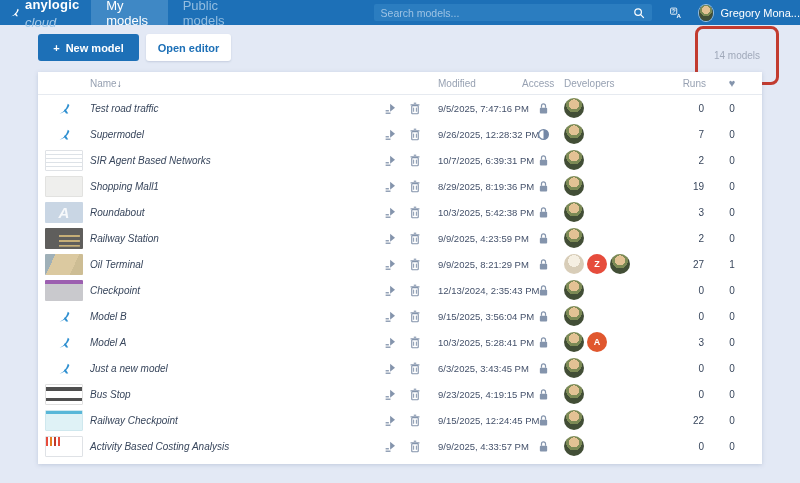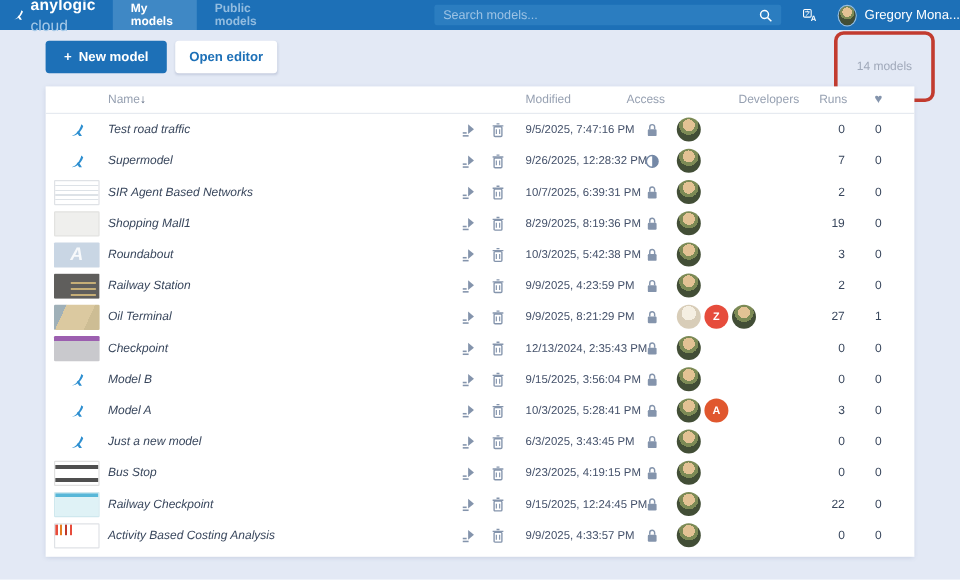--- a/index.html
+++ b/index.html
@@ -12,24 +12,24 @@
   }
 
   
   .navbar {
     height:25px; background:#1d70b7;
     display:flex; align-items:center;
   }
   .logo-wrap { display:flex; align-items:center; gap:5px; padding-left:10px; width:102px; }
   .logo-glyph { width:15px; height:15px; display:block; }
   .logo-text { color:#fff; font-size:13px; font-weight:bold; letter-spacing:.2px; }
-  .logo-suffix { color:#a5c9e8; font-size:13px; }
+  .logo-suffix { color:#a5c9e8; font-size:13px;font-style:italic; }
   .nav-tabs { display:flex; height:25px; margin-left:6px; }
   .tab { height:25px; display:flex; align-items:center; padding:0 15px;
-         font-size:10px; font-weight:bold; color:#93bde0; cursor:pointer; }
+         font-size:13px; font-weight:normal; color:#93bde0; cursor:pointer; }
   .tab.active { background:#3f88c5; color:#fff; }
   .searchbox {
     margin-left:116px; width:338px; height:17px; background:#2b7dc0;
     border-radius:2px; display:flex; align-items:center; padding:0 7px;
   }
   .searchbox input {
     flex:1; background:transparent; border:none; outline:none;
     color:#dce9f5; font-size:10.5px; font-family:"Liberation Sans",sans-serif;
   }
   .searchbox input::placeholder { color:#9dc3e4; }
@@ -65,21 +65,21 @@
   .grid-cols {
     display:grid;
     grid-template-columns:44px 292px 24px 26px 94px 42px 102px 44px 1fr;
     align-items:center; padding:0 8px 0 4px;
   }
   .thead { height:23px; border-bottom:1px solid #e6eaf0; color:#97a1b2; font-size:10px; }
   .th-name { grid-column:2; display:flex; align-items:center; gap:0; padding-left:4px; }
   .sort-arrow { color:#5a6880; font-size:10px; }
   .th-mod { grid-column:5; padding-left:10px; }
   .th-access { grid-column:6; }
-  .th-dev { grid-column:7;text-align:right; }
+  .th-dev { grid-column:7; }
   .th-runs { grid-column:8; text-align:right; padding-right:4px; }
   .th-fav { grid-column:9; text-align:center; color:#8494ac; font-size:11px; }
 
   .rows { position:absolute; top:23px; bottom:5px; left:0; right:0;
           display:flex; flex-direction:column; }
   .row { flex:1; cursor:pointer; }
   .cell { font-size:10px; color:#38465c; }
   .c-thumb { display:flex; justify-content:center; align-items:center; }
   .c-name { padding-left:4px; white-space:nowrap; overflow:hidden;font-style:italic; }
   .c-run, .c-trash, .c-access { display:flex; justify-content:center; align-items:center; }

